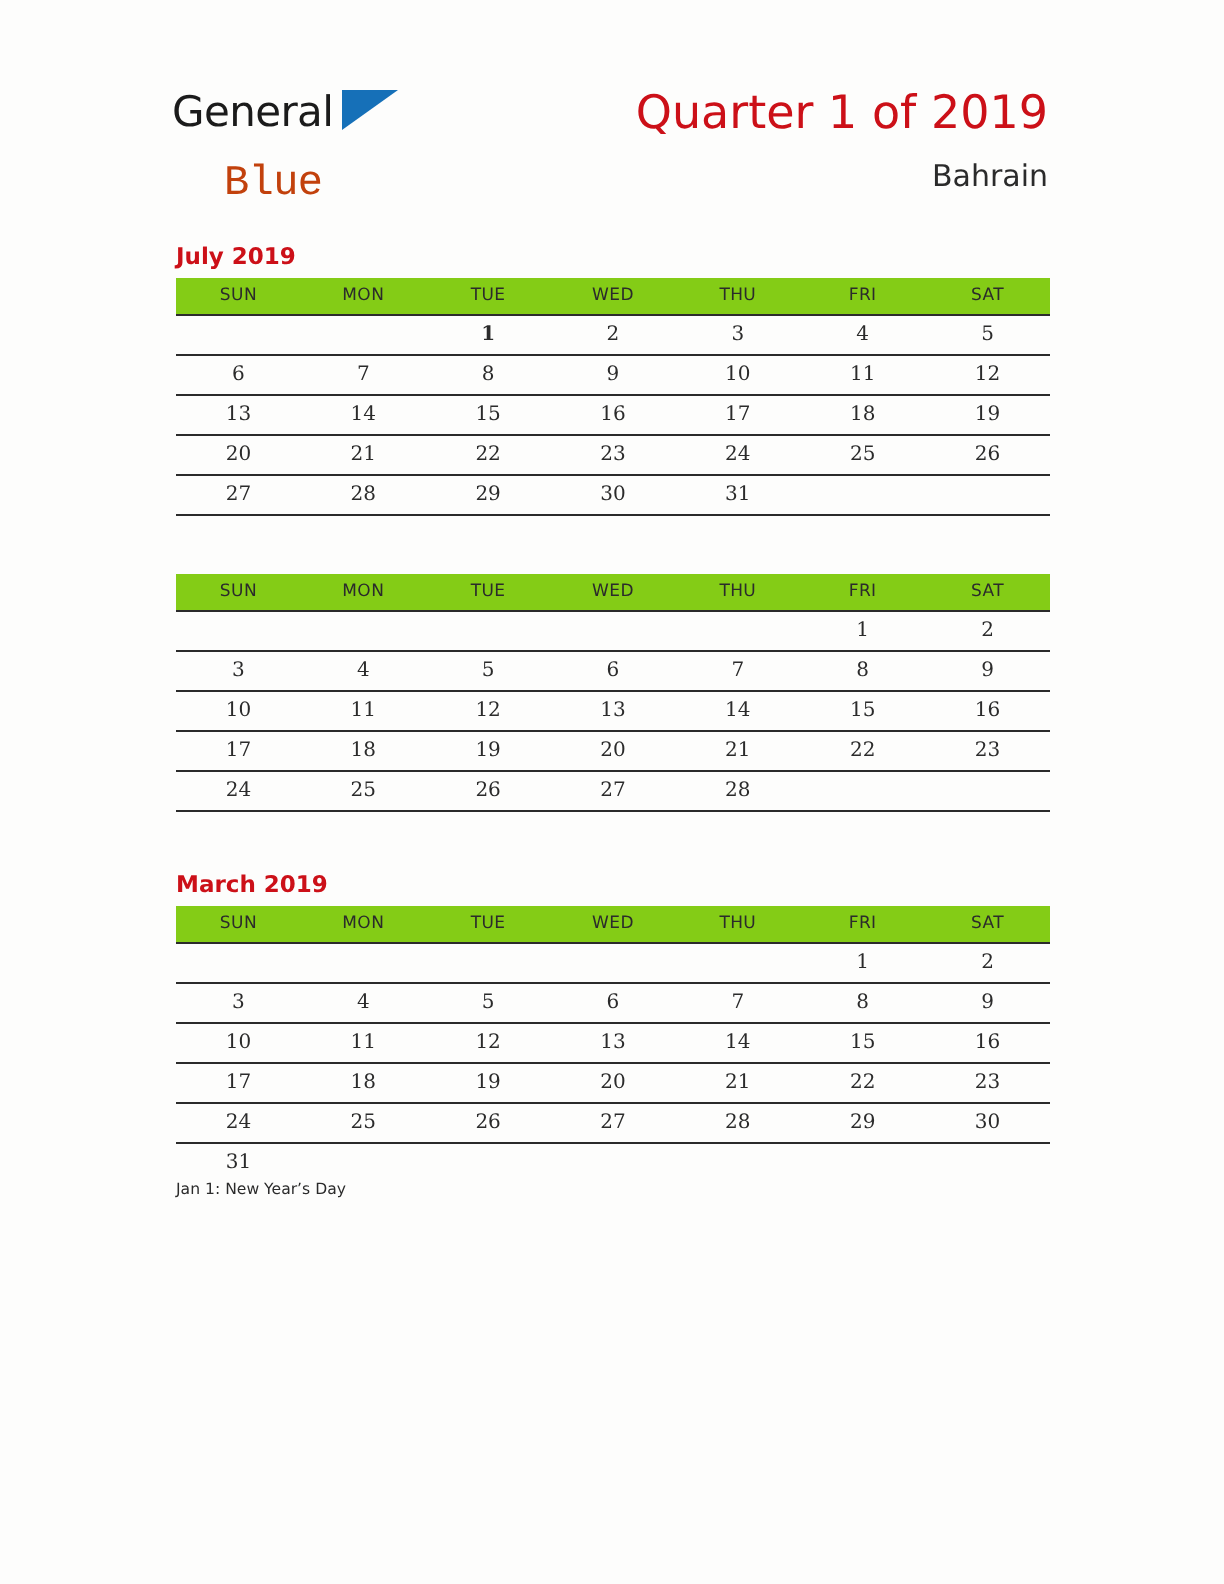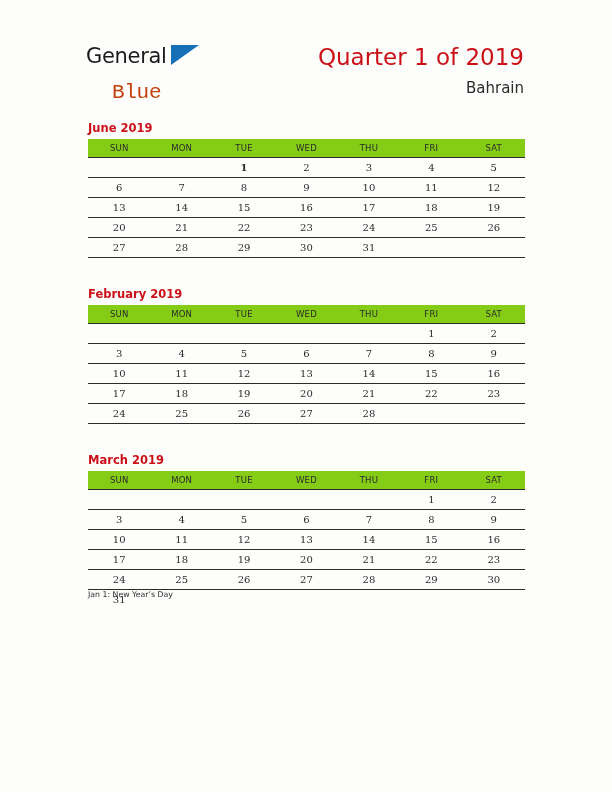--- a/index.html
+++ b/index.html
@@ -172,21 +172,21 @@
 
   <div class="title-block">
     <div class="quarter-title">Quarter 1 of 2019</div>
     <div class="location-title">Bahrain</div>
   </div>
 
 </div>
 
 <div class="months" id="months-container">
     <div class="month-block">
-      <div class="month-name">June 2019</div>
+      <div class="month-name">July 2019</div>
       <table class="cal">
         <thead>
           <tr>
             <th>SUN</th>
             <th>MON</th>
             <th>TUE</th>
             <th>WED</th>
             <th>THU</th>
             <th>FRI</th>
             <th>SAT</th>
@@ -235,21 +235,20 @@
             <td>29</td>
             <td>30</td>
             <td>31</td>
             <td class="empty">&nbsp;</td>
             <td class="empty">&nbsp;</td>
           </tr>
         </tbody>
       </table>
     </div>
     <div class="month-block">
-      <div class="month-name">February 2019</div>
       <table class="cal">
         <thead>
           <tr>
             <th>SUN</th>
             <th>MON</th>
             <th>TUE</th>
             <th>WED</th>
             <th>THU</th>
             <th>FRI</th>
             <th>SAT</th>

